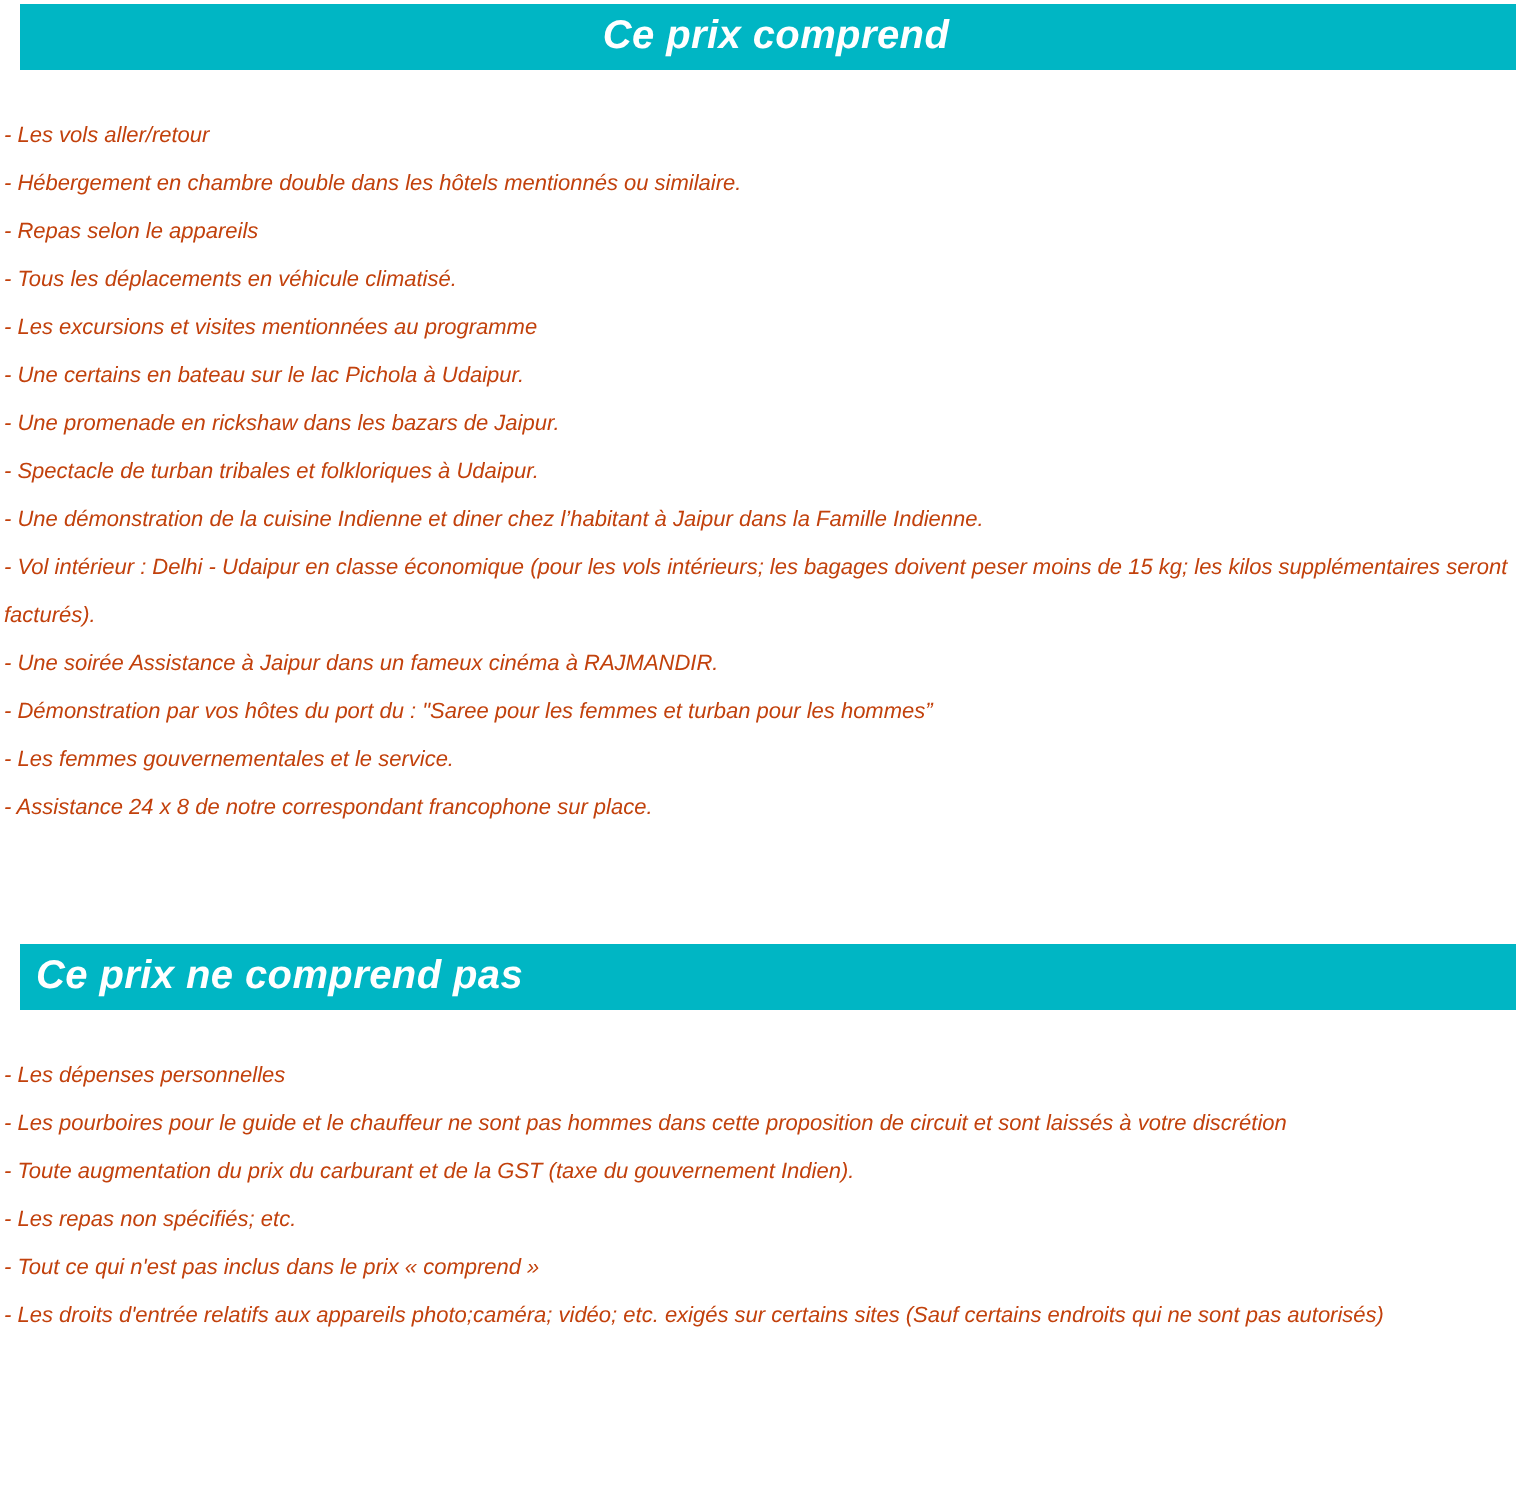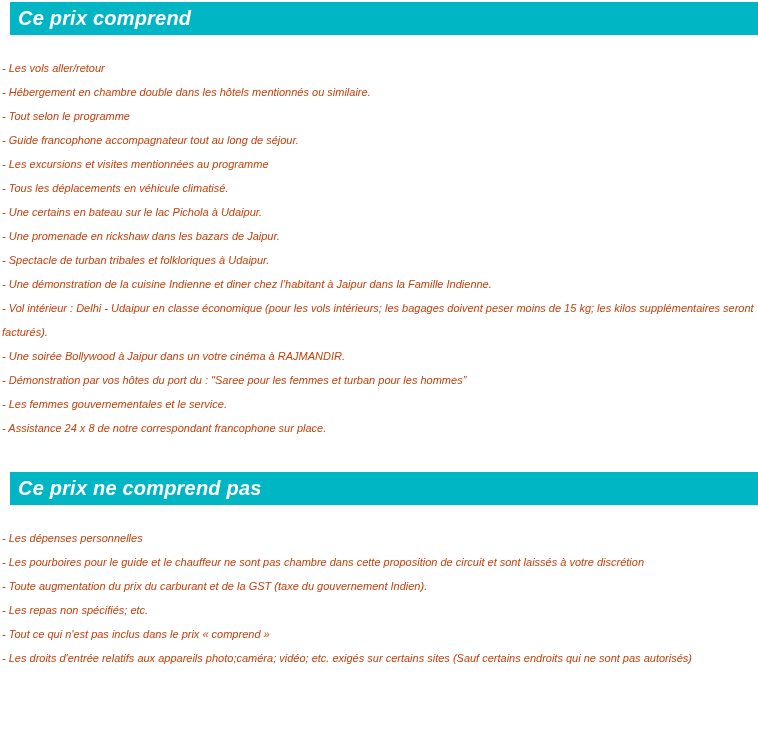--- a/index.html
+++ b/index.html
@@ -22,23 +22,24 @@
       align-items: center;
       padding-left: 8px;
       box-sizing: border-box;
       font-style: italic;
       font-weight: 700;
       font-size: 20px;
       letter-spacing: 0.2px;
     }
     .banner-first {
       margin-top: 2px;
+      justify-content: center;
     }
     .banner-second {
-      margin-top: 32px;
+      margin-top: 56px;
     }
     .item-list {
       margin: 21px 2px 0 2px;
       font-style: italic;
       color: #c2410c;
       font-size: 11px;
       line-height: 24px;
     }
     .item-list p {
       margin: 0;
@@ -50,41 +51,40 @@
 
 <div>
 
   <div class="banner banner-first">
     <span>Ce prix comprend</span>
   </div>
 
   <div class="item-list">
     <p>- Les vols aller/retour</p>
     <p>- Hébergement en chambre double dans les hôtels mentionnés ou similaire.</p>
-    <p>- Tout selon le programme</p>
-    <p>- Guide francophone accompagnateur tout au long de séjour.</p>
+    <p>- Repas selon le appareils</p>
+    <p>- Tous les déplacements en véhicule climatisé.</p>
     <p>- Les excursions et visites mentionnées au programme</p>
-    <p>- Tous les déplacements en véhicule climatisé.</p>
     <p>- Une certains en bateau sur le lac Pichola à Udaipur.</p>
     <p>- Une promenade en rickshaw dans les bazars de Jaipur.</p>
     <p>- Spectacle de turban tribales et folkloriques à Udaipur.</p>
     <p>- Une démonstration de la cuisine Indienne et diner chez l’habitant à Jaipur dans la Famille Indienne.</p>
     <p>- Vol intérieur : Delhi - Udaipur en classe économique (pour les vols intérieurs; les bagages doivent peser moins de 15 kg; les kilos supplémentaires seront facturés).</p>
-    <p>- Une soirée Bollywood à Jaipur dans un votre cinéma à RAJMANDIR.</p>
+    <p>- Une soirée Assistance à Jaipur dans un fameux cinéma à RAJMANDIR.</p>
     <p>- Démonstration par vos hôtes du port du : "Saree pour les femmes et turban pour les hommes”</p>
     <p>- Les femmes gouvernementales et le service.</p>
     <p>- Assistance 24 x 8 de notre correspondant francophone sur place.</p>
   </div>
 
   <div class="banner banner-second">
     <span>Ce prix ne comprend pas</span>
   </div>
 
   <div class="item-list">
     <p>- Les dépenses personnelles</p>
-    <p>- Les pourboires pour le guide et le chauffeur ne sont pas chambre dans cette proposition de circuit et sont laissés à votre discrétion</p>
+    <p>- Les pourboires pour le guide et le chauffeur ne sont pas hommes dans cette proposition de circuit et sont laissés à votre discrétion</p>
     <p>- Toute augmentation du prix du carburant et de la GST (taxe du gouvernement Indien).</p>
     <p>- Les repas non spécifiés; etc.</p>
     <p>- Tout ce qui n'est pas inclus dans le prix « comprend »</p>
     <p>- Les droits d'entrée relatifs aux appareils photo;caméra; vidéo; etc. exigés sur certains sites (Sauf certains endroits qui ne sont pas autorisés)</p>
   </div>
 
 </div>
 
 </body></html>

